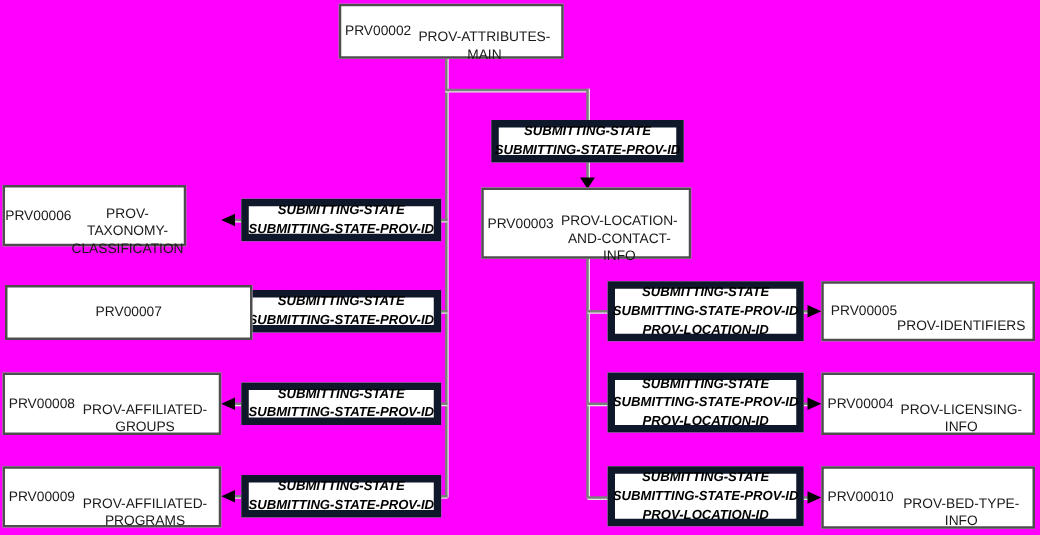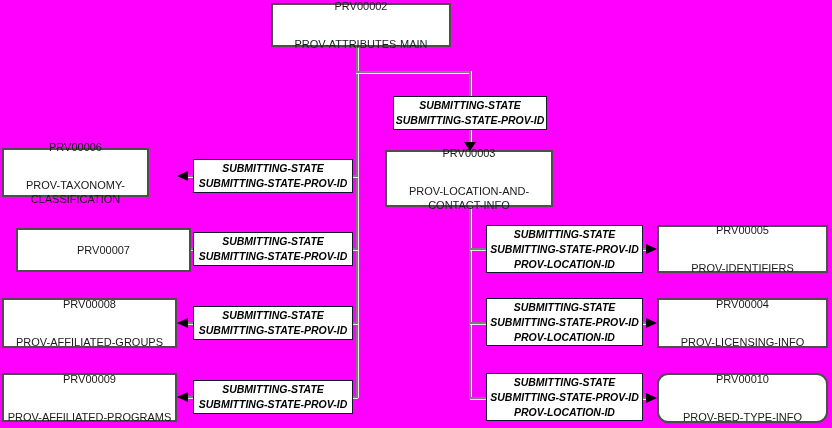--- a/index.html
+++ b/index.html
@@ -17,36 +17,35 @@
   }
   .line.v{ box-shadow:1px 0 0 #e6e6e6; }
   .line.h{ box-shadow:0 1px 0 #e6e6e6; }
   
   .entity{
     position:absolute;
     background:#ffffff;
     border:2px solid #4e4e4e;
     box-sizing:border-box;
     display:flex;
-    flex-direction:column;
     justify-content:center;
     align-items:center;
     text-align:center;
     color:#1a1a1a;
     font-size:11px;
     line-height:14px;
     padding:1px 3px;
   }
   .entity .code{ white-space:nowrap; }
   .entity .ename{ word-break:normal;margin-top:24px; }
   
   .rlabel{
     position:absolute;
     background:#ffffff;
-    border:1px solid #0f172a;
+    border:6px solid #0f172a;
     box-sizing:border-box;
     display:flex;
     flex-direction:column;
     justify-content:center;
     align-items:center;
     text-align:center;
     color:#000000;
     font-size:10.5px;
     font-weight:bold;
     font-style:italic;
@@ -145,21 +144,21 @@
   <div class="entity" style="left:385px;top:150px;width:168px;height:57px;">
     <div class="code">PRV00003</div>
     <div class="ename">PROV-LOCATION-AND-CONTACT-INFO</div>
   </div>
 
   <div class="entity" style="left:2px;top:148px;width:147px;height:49px;">
     <div class="code">PRV00006</div>
     <div class="ename">PROV-TAXONOMY-CLASSIFICATION</div>
   </div>
 
-  <div class="entity" style="left:16px;top:228px;width:175px;height:44px;">
+  <div class="entity" style="left:4px;top:228px;width:198px;height:44px;">
     <div class="code">PRV00007</div>
   </div>
 
   <div class="entity" style="left:2px;top:298px;width:175px;height:50px;">
     <div class="code">PRV00008</div>
     <div class="ename">PROV-AFFILIATED-GROUPS</div>
   </div>
 
   <div class="entity" style="left:2px;top:373px;width:175px;height:49px;">
     <div class="code">PRV00009</div>
@@ -169,18 +168,18 @@
   <div class="entity" style="left:657px;top:225px;width:171px;height:48px;">
     <div class="code">PRV00005</div>
     <div class="ename">PROV-IDENTIFIERS</div>
   </div>
 
   <div class="entity" style="left:657px;top:298px;width:171px;height:50px;">
     <div class="code">PRV00004</div>
     <div class="ename">PROV-LICENSING-INFO</div>
   </div>
 
-  <div class="entity" style="left:657px;top:373px;width:171px;height:50px;border-radius:11px;">
+  <div class="entity" style="left:657px;top:373px;width:171px;height:50px;">
     <div class="code">PRV00010</div>
     <div class="ename">PROV-BED-TYPE-INFO</div>
   </div>
 
 </div>
 
 </body></html>

